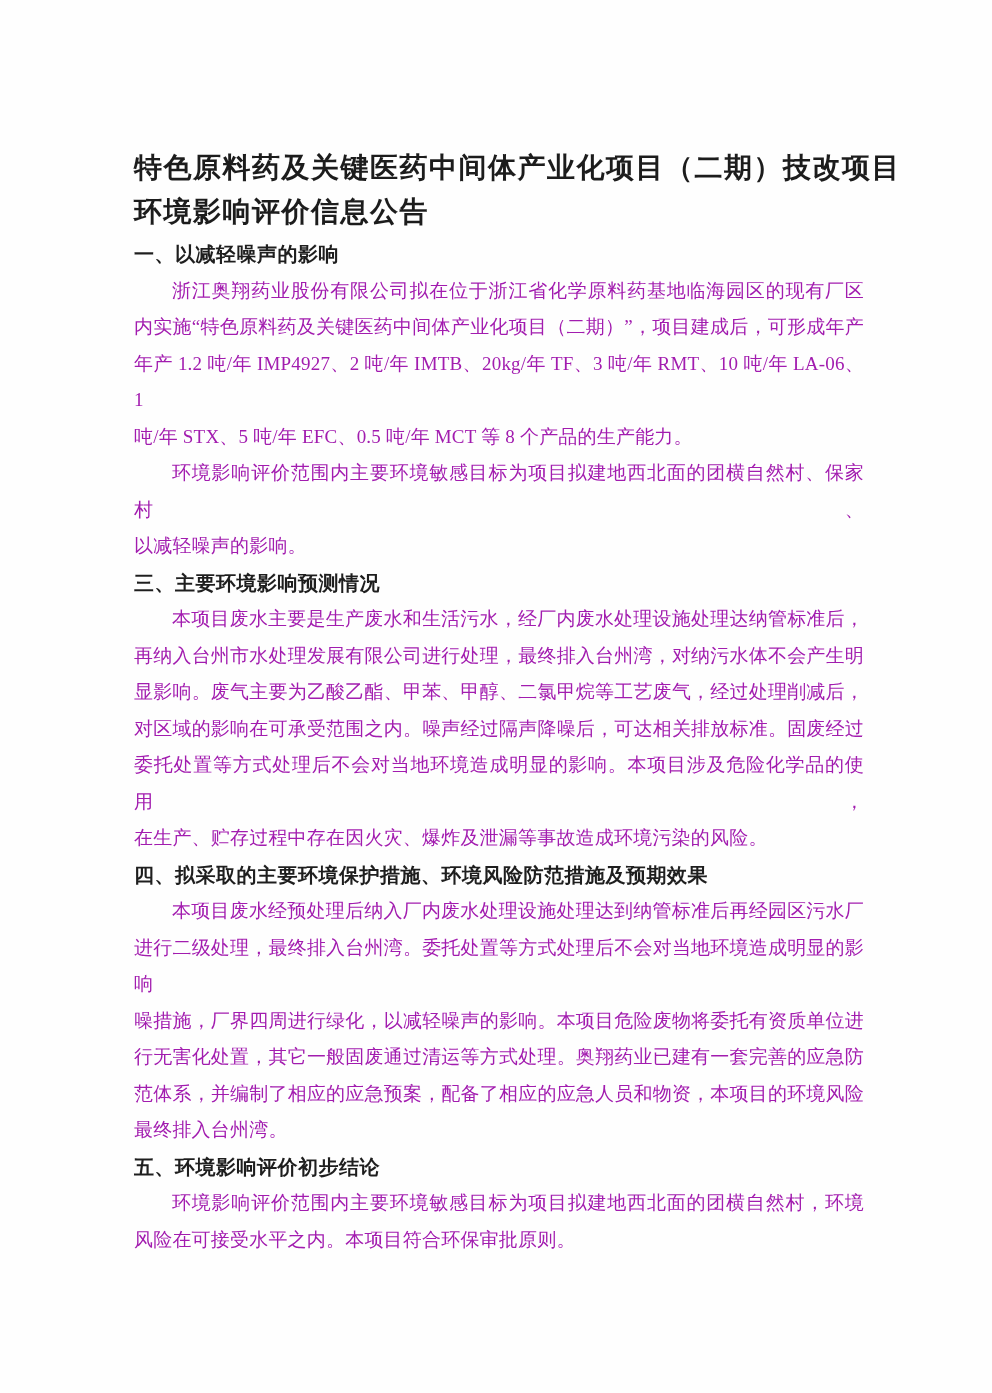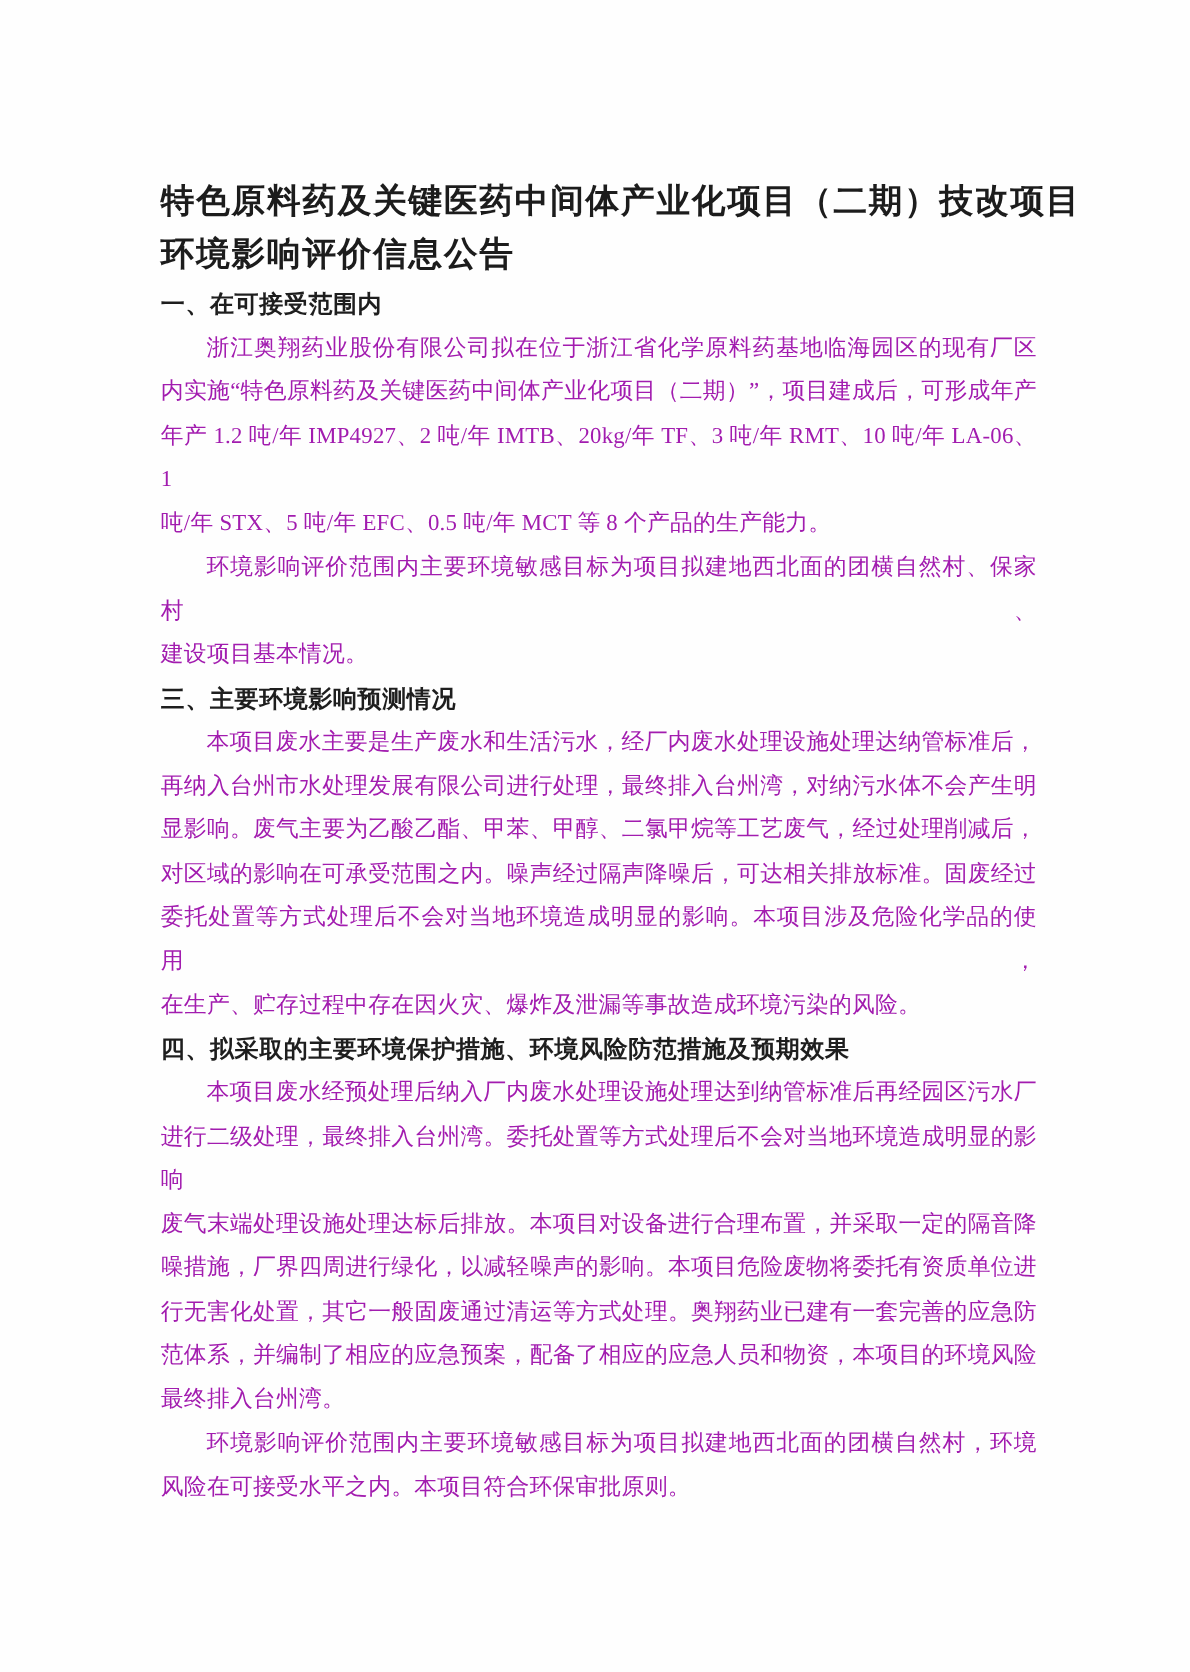--- a/index.html
+++ b/index.html
@@ -73,52 +73,52 @@
 
 <div class="page">
   <div class="content">
 
     <h1 class="doc-title">
       <div class="title-line">特色原料药及关键医药中间体产业化项目（二期）技改项目</div>
       <div class="title-line">环境影响评价信息公告</div>
     </h1>
 
     <div class="section">
-      <h2 class="heading">一、在可接受范围内</h2>
+      <h2 class="heading">一、以减轻噪声的影响</h2>
       <p class="line first">浙江奥翔药业股份有限公司拟在位于浙江省化学原料药基地临海园区的现有厂区</p>
       <p class="line">内实施“特色原料药及关键医药中间体产业化项目（二期）”，项目建成后，可形成年产</p>
       <p class="line">年产 1.2 吨/年 IMP4927、2 吨/年 IMTB、20kg/年 TF、3 吨/年 RMT、10 吨/年 LA-06、1</p>
       <p class="line last">吨/年 STX、5 吨/年 EFC、0.5 吨/年 MCT 等 8 个产品的生产能力。</p>
     </div>
 
     <div class="section">
       <p class="line first">环境影响评价范围内主要环境敏感目标为项目拟建地西北面的团横自然村、保家村、</p>
-      <p class="line last">建设项目基本情况。</p>
+      <p class="line last">以减轻噪声的影响。</p>
     </div>
 
     <div class="section">
       <h2 class="heading">三、主要环境影响预测情况</h2>
       <p class="line first">本项目废水主要是生产废水和生活污水，经厂内废水处理设施处理达纳管标准后，</p>
       <p class="line">再纳入台州市水处理发展有限公司进行处理，最终排入台州湾，对纳污水体不会产生明</p>
       <p class="line">显影响。废气主要为乙酸乙酯、甲苯、甲醇、二氯甲烷等工艺废气，经过处理削减后，</p>
       <p class="line">对区域的影响在可承受范围之内。噪声经过隔声降噪后，可达相关排放标准。固废经过</p>
       <p class="line">委托处置等方式处理后不会对当地环境造成明显的影响。本项目涉及危险化学品的使用，</p>
       <p class="line last">在生产、贮存过程中存在因火灾、爆炸及泄漏等事故造成环境污染的风险。</p>
     </div>
 
     <div class="section">
       <h2 class="heading">四、拟采取的主要环境保护措施、环境风险防范措施及预期效果</h2>
       <p class="line first">本项目废水经预处理后纳入厂内废水处理设施处理达到纳管标准后再经园区污水厂</p>
       <p class="line">进行二级处理，最终排入台州湾。委托处置等方式处理后不会对当地环境造成明显的影响</p>
-      <p class="line">废气末端处理设施处理达标后排放。本项目对设备进行合理布置，并采取一定的隔音降</p>
       <p class="line">噪措施，厂界四周进行绿化，以减轻噪声的影响。本项目危险废物将委托有资质单位进</p>
       <p class="line">行无害化处置，其它一般固废通过清运等方式处理。奥翔药业已建有一套完善的应急防</p>
       <p class="line">范体系，并编制了相应的应急预案，配备了相应的应急人员和物资，本项目的环境风险</p>
       <p class="line last">最终排入台州湾。</p>
     </div>
 
     <div class="section">
+      <h2 class="heading">五、环境影响评价初步结论</h2>
       <p class="line first">环境影响评价范围内主要环境敏感目标为项目拟建地西北面的团横自然村，环境</p>
       <p class="line last">风险在可接受水平之内。本项目符合环保审批原则。</p>
     </div>
 
   </div>
 </div>
 
 </body></html>

